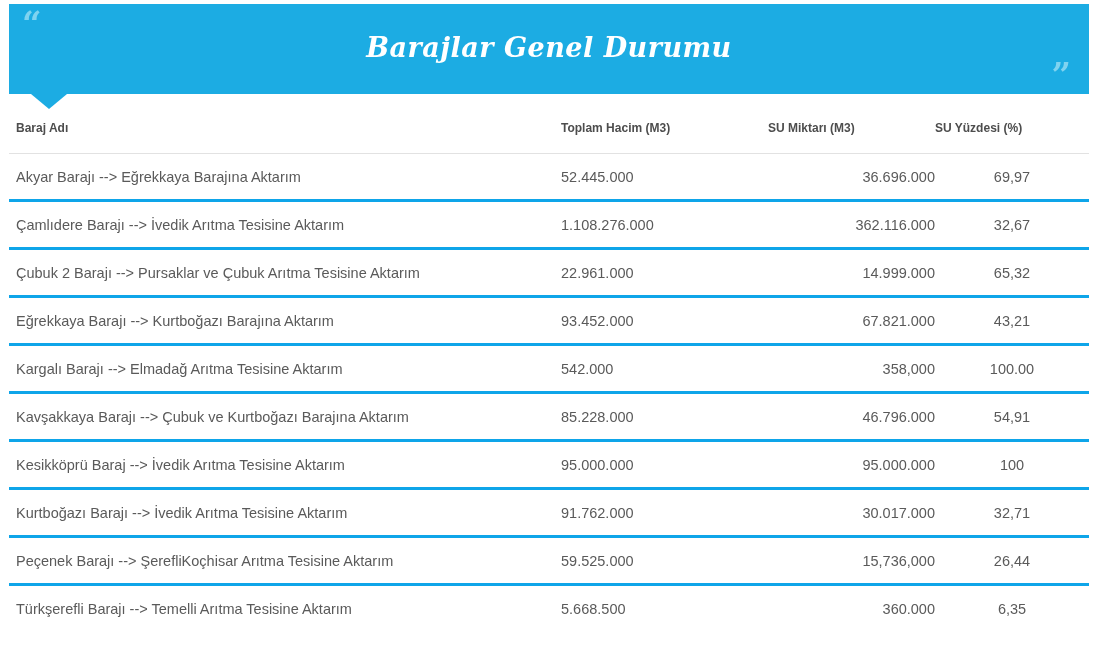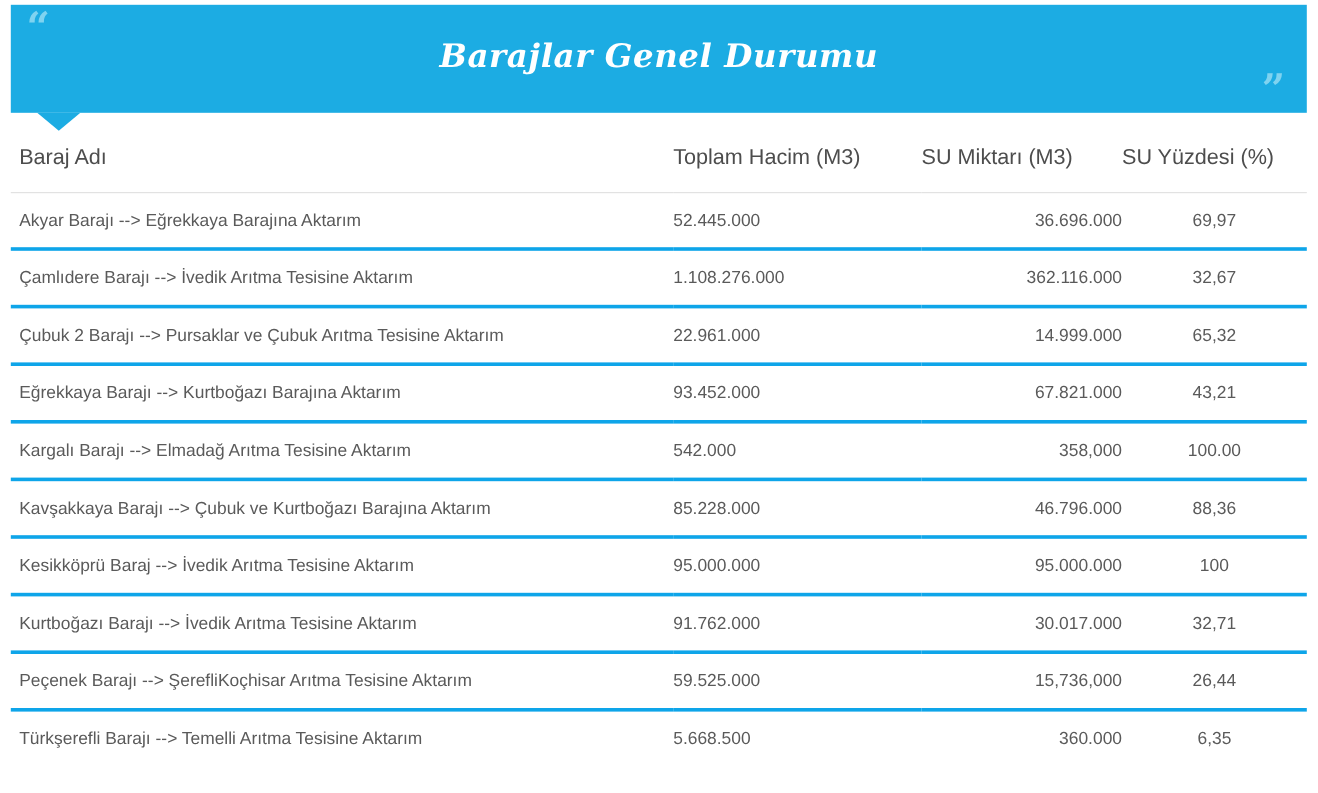--- a/index.html
+++ b/index.html
@@ -80,23 +80,23 @@
   .table-wrap {
     margin: 27px 9px 0 9px;
   }
   table.dams {
     width: 100%;
     border-collapse: collapse;
     font-size: 14.5px;
   }
   table.dams thead th {
     text-align: left;
-    font-weight: normal;
+    font-weight: bold;
     color: #4d4d4d;
-    font-size: 18px;
+    font-size: 12px;
     padding: 0 0 18px 0;
     border-bottom: 1px solid #e2e2e2;
     vertical-align: bottom;
   }
   table.dams tbody td {
     padding: 15px 0 14px 0;
     border-bottom: 3px solid #0ea5e9;
     color: #5a5a5a;
     font-size: 14.5px;
     vertical-align: middle;
@@ -162,21 +162,21 @@
         <tr>
           <td class="col-name">Kargalı Barajı --&gt; Elmadağ Arıtma Tesisine Aktarım</td>
           <td class="col-total">542.000</td>
           <td class="col-amount">358,000</td>
           <td class="col-pct">100.00</td>
         </tr>
         <tr>
           <td class="col-name">Kavşakkaya Barajı --&gt; Çubuk ve Kurtboğazı Barajına Aktarım</td>
           <td class="col-total">85.228.000</td>
           <td class="col-amount">46.796.000</td>
-          <td class="col-pct">88,36</td>
+          <td class="col-pct">54,91</td>
         </tr>
         <tr>
           <td class="col-name">Kesikköprü Baraj --&gt; İvedik Arıtma Tesisine Aktarım</td>
           <td class="col-total">95.000.000</td>
           <td class="col-amount">95.000.000</td>
           <td class="col-pct">100</td>
         </tr>
         <tr>
           <td class="col-name">Kurtboğazı Barajı --&gt; İvedik Arıtma Tesisine Aktarım</td>
           <td class="col-total">91.762.000</td>

